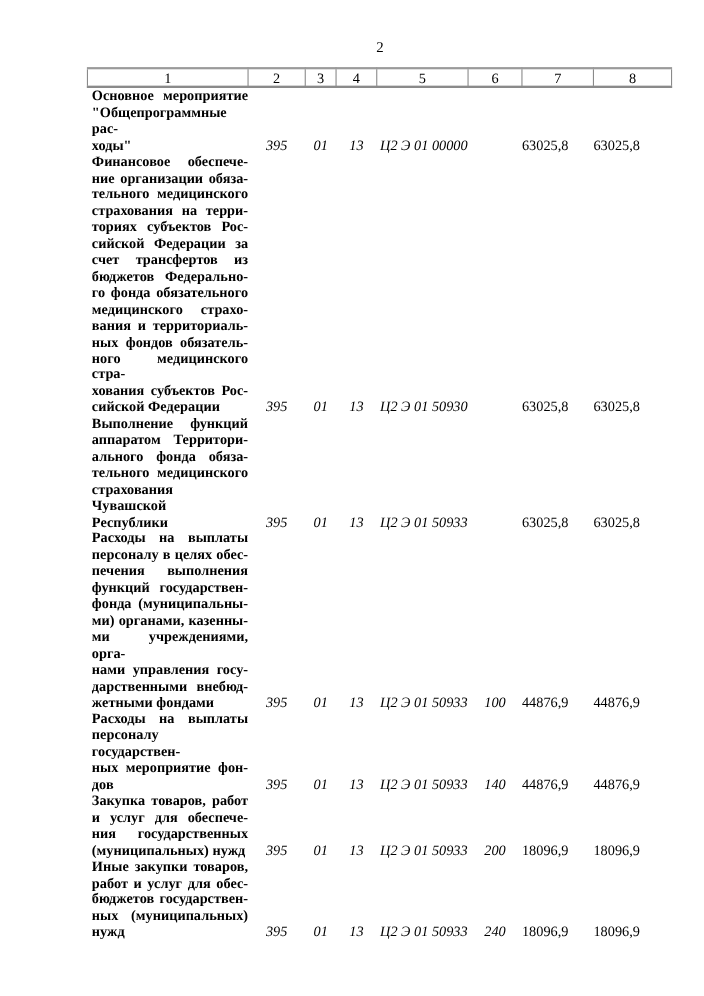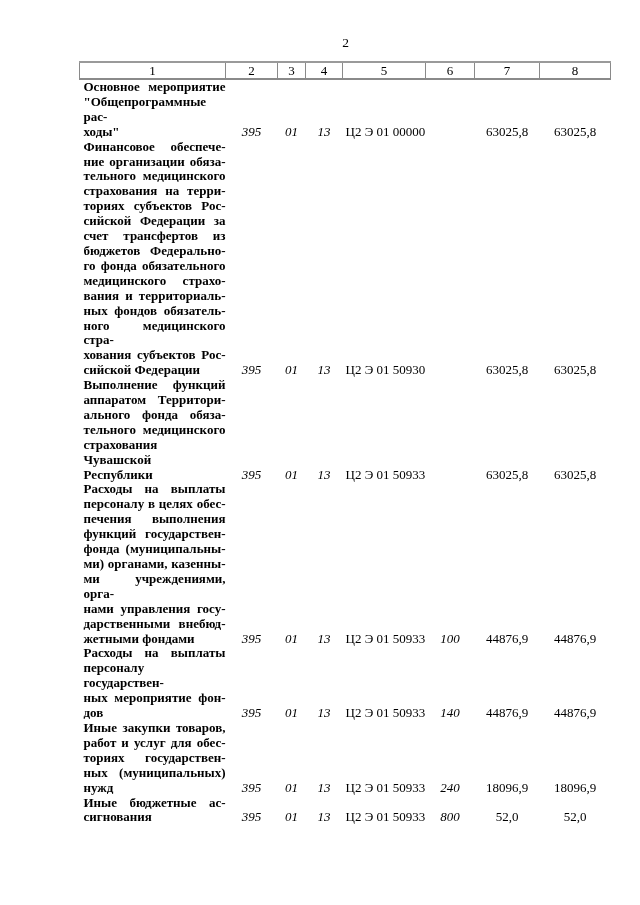--- a/index.html
+++ b/index.html
@@ -40,22 +40,22 @@
   thead tr { border-top: 2px solid #9a9a9a; border-bottom: 2px solid #8a8a8a; }
   tbody td {
     vertical-align: bottom;
     padding: 0;
     border: none;
   }
   td.c1 { padding-left: 4px; font-weight: bold; }
   td.c1 .l { text-align: justify; text-align-last: justify; }
   td.c1 .l.last { text-align: left; text-align-last: left; }
   td.c2, td.c3, td.c4, td.c6 { text-align: center; white-space: nowrap; font-style: italic; }
-  td.c5 { text-align: left; padding-left: 3px; white-space: nowrap; }
-  td.c7, td.c8 { text-align: center; white-space: nowrap; }
+  td.c5 { text-align: left; padding-left: 3px; white-space: nowrap; font-style: italic; }
+  td.c7, td.c8 { text-align: left; white-space: nowrap; }
 </style>
 </head>
 <body>
 
 <div class="sheet">
 
   <div class="page-number">2</div>
 
   <table class="budget-table">
     <colgroup>
@@ -169,43 +169,45 @@
           <td class="c2">395</td>
           <td class="c3">01</td>
           <td class="c4">13</td>
           <td class="c5">Ц2 Э 01 50933</td>
           <td class="c6">140</td>
           <td class="c7">44876,9</td>
           <td class="c8">44876,9</td>
         </tr>
         <tr>
           <td class="c1">
+            <div class="l">Закупка товаров, работ</div>
+            <div class="l">и услуг для обеспече-</div>
+            <div class="l">ния государственных</div>
+            <div class="l last">(муниципальных) нужд</div>
+          </td>
+          <td class="c2">395</td>
+          <td class="c3">01</td>
+          <td class="c4">13</td>
+          <td class="c5">Ц2 Э 01 50933</td>
+          <td class="c6">200</td>
+          <td class="c7">18096,9</td>
+          <td class="c8">18096,9</td>
+        </tr>
+        <tr>
+          <td class="c1">
             <div class="l">Иные закупки товаров,</div>
             <div class="l">работ и услуг для обес-</div>
-            <div class="l">ториях государствен-</div>
+            <div class="l">бюджетов государствен-</div>
             <div class="l">ных (муниципальных)</div>
             <div class="l last">нужд</div>
           </td>
           <td class="c2">395</td>
           <td class="c3">01</td>
           <td class="c4">13</td>
           <td class="c5">Ц2 Э 01 50933</td>
           <td class="c6">240</td>
           <td class="c7">18096,9</td>
           <td class="c8">18096,9</td>
         </tr>
-        <tr>
-          <td class="c1">
-            <div class="l">Иные бюджетные ас-</div>
-            <div class="l last">сигнования</div>
-          </td>
-          <td class="c2">395</td>
-          <td class="c3">01</td>
-          <td class="c4">13</td>
-          <td class="c5">Ц2 Э 01 50933</td>
-          <td class="c6">800</td>
-          <td class="c7">52,0</td>
-          <td class="c8">52,0</td>
-        </tr>
       </tbody>
   </table>
 
 </div>
 
 </body></html>

